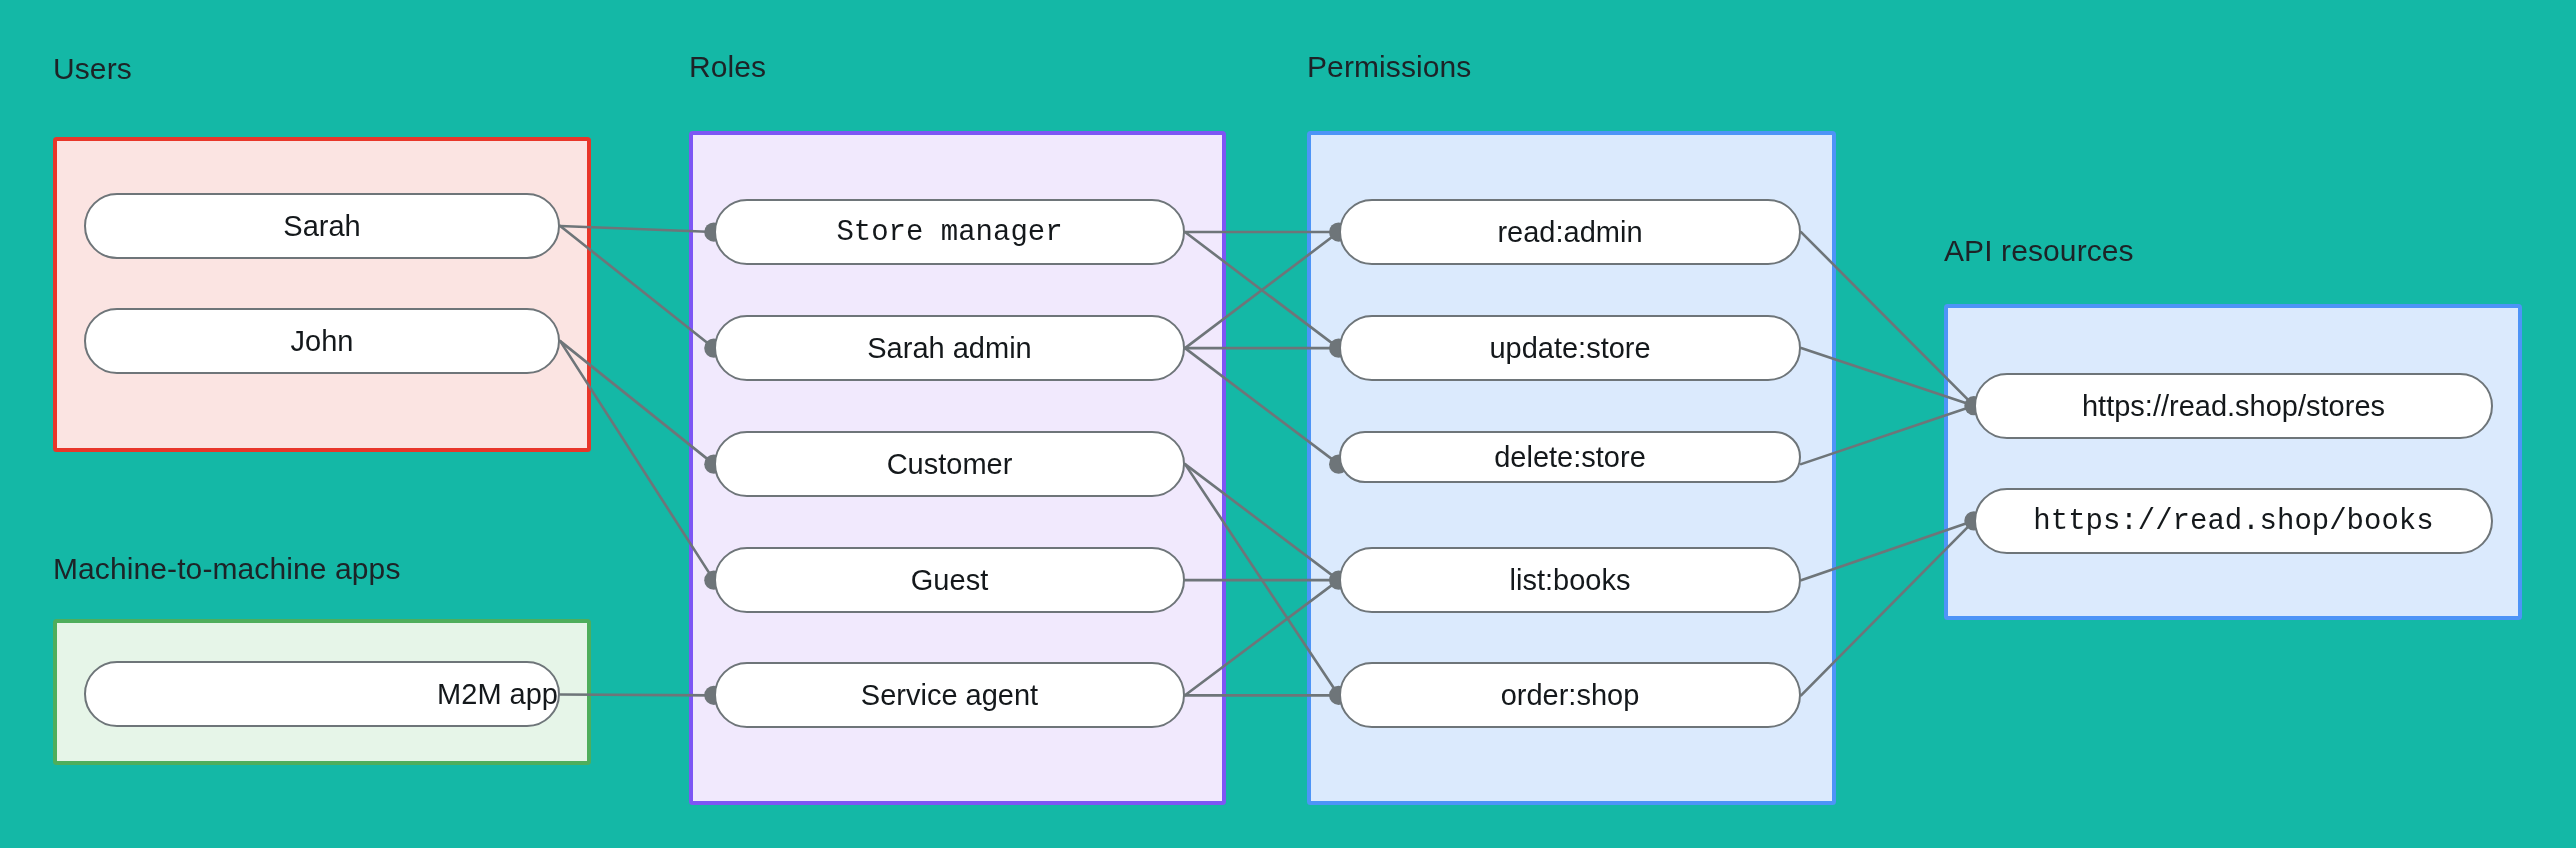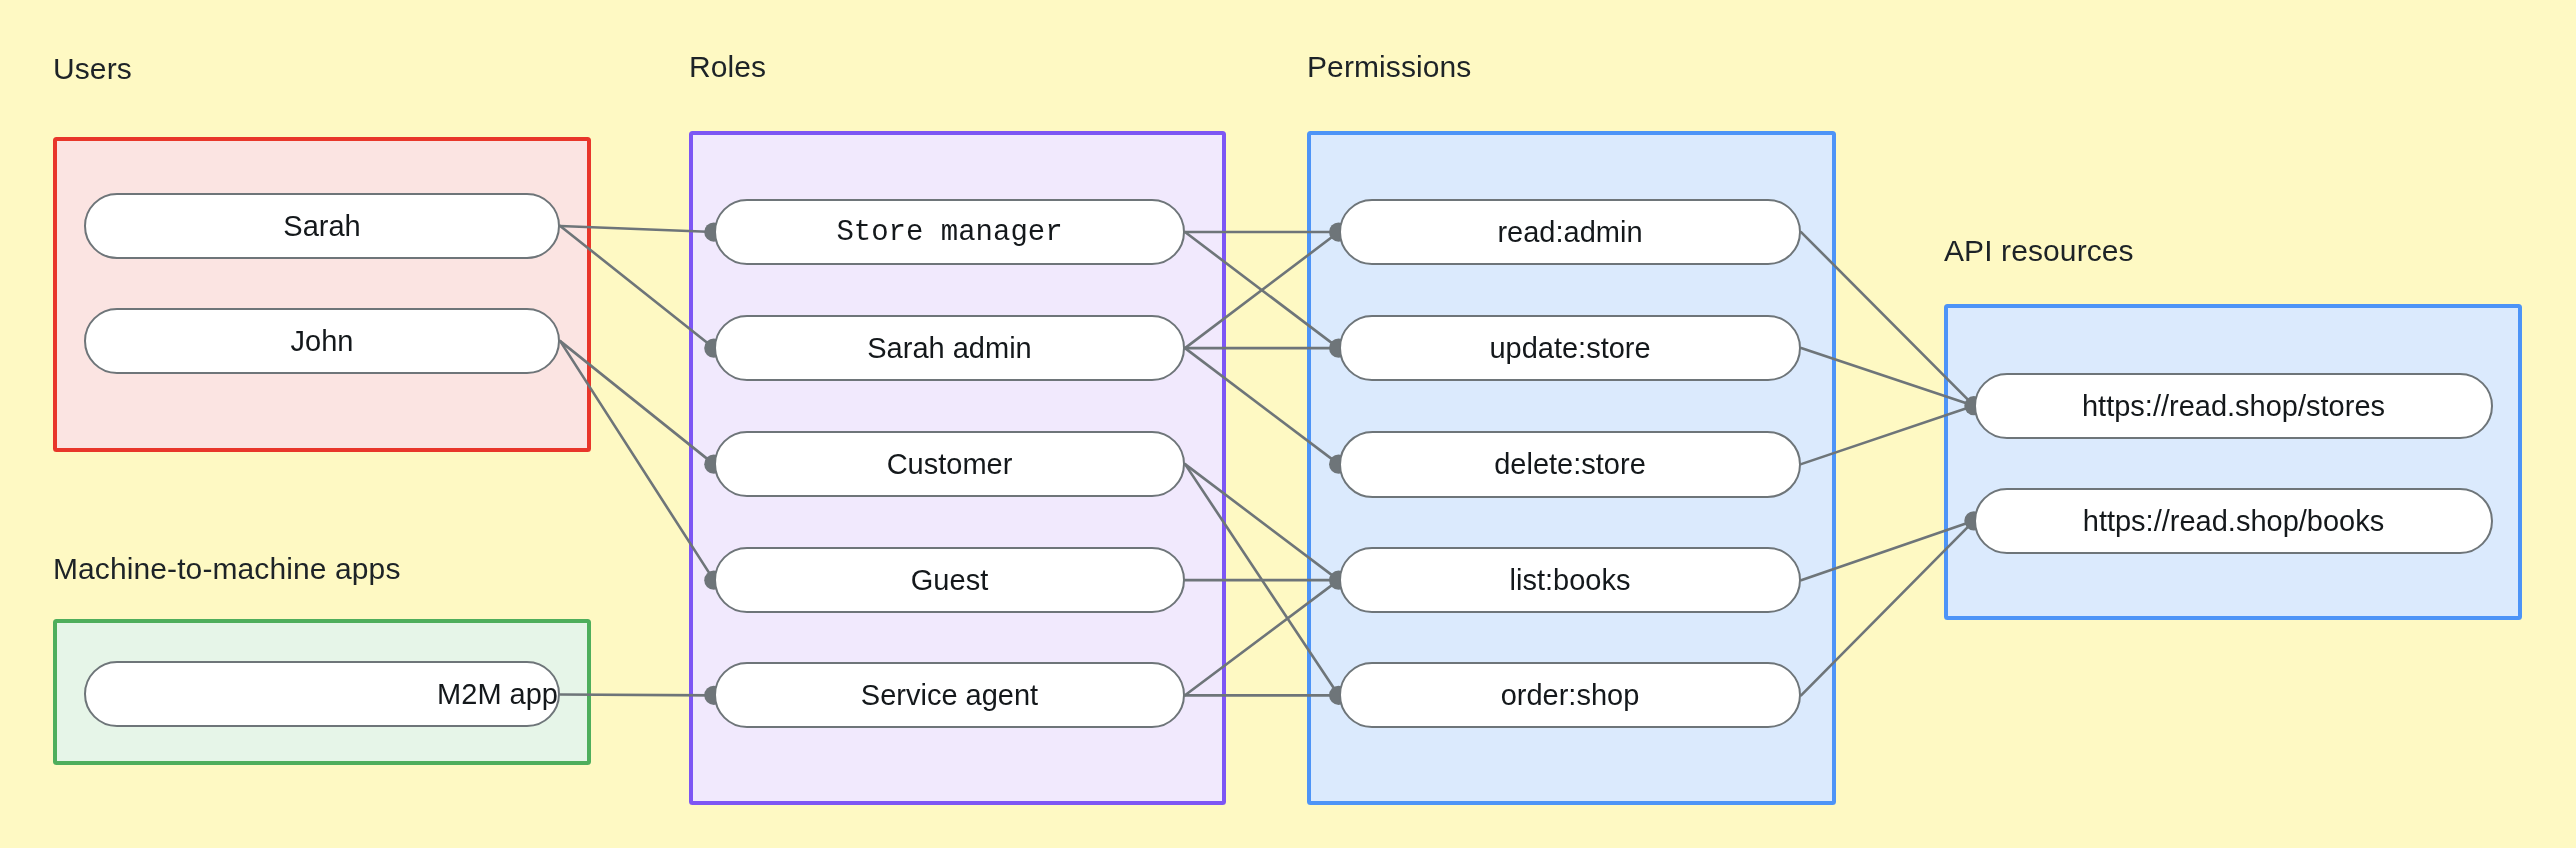--- a/index.html
+++ b/index.html
@@ -8,21 +8,21 @@
     background: #f5f7f6;
   }
   body {
     font-family: "Liberation Sans", sans-serif;
     -webkit-font-smoothing: antialiased;
   }
   #canvas {
     position: relative;
     width: 2576px;
     height: 848px;
-    background: #fef9c3;
+    background: #14b8a6;
     overflow: hidden;
   }
   svg#wires {
     position: absolute;
     left: 0; top: 0;
     width: 2576px;
     height: 848px;
     pointer-events: none;
     z-index: 3;
   }
@@ -130,32 +130,32 @@
         <span class="pill-label">Service agent</span>
       </div>
       <div class="group-label" style="left: 1307px; top: 50px;">Permissions</div>
       <div class="group-box" style="left: 1307px; top: 131px; width: 529px; height: 674px; border-color: rgb(77, 148, 247); background: rgb(219, 234, 253);"></div>
       <div class="pill" style="left: 1339px; top: 199px; width: 462px; height: 66px;">
         <span class="pill-label">read:admin</span>
       </div>
       <div class="pill" style="left: 1339px; top: 315px; width: 462px; height: 66px;">
         <span class="pill-label">update:store</span>
       </div>
-      <div class="pill" style="left: 1339px; top: 431px; width: 462px; height: 67px;">
+      <div class="pill" style="left: 1339px; top: 431px; width: 462px; height: 52px;">
         <span class="pill-label">delete:store</span>
       </div>
       <div class="pill" style="left: 1339px; top: 547px; width: 462px; height: 66px;">
         <span class="pill-label">list:books</span>
       </div>
       <div class="pill" style="left: 1339px; top: 662px; width: 462px; height: 66px;">
         <span class="pill-label">order:shop</span>
       </div>
       <div class="group-label" style="left: 1944px; top: 234px;">API resources</div>
       <div class="group-box" style="left: 1944px; top: 304px; width: 578px; height: 316px; border-color: rgb(77, 148, 247); background: rgb(219, 234, 253);"></div>
       <div class="pill" style="left: 1974px; top: 373px; width: 519px; height: 66px;">
         <span class="pill-label">https://read.shop/stores</span>
       </div>
-      <div class="pill" style="left: 1974px; top: 488px; width: 519px; height: 66px;">
+      <div class="pill" style="left: 1974px; top: 488px; width: 519px; height: 66px; font-family: Liberation Mono, monospace;">
         <span class="pill-label">https://read.shop/books</span>
       </div>
     </div>
 </div>
 
 
 </body></html>

